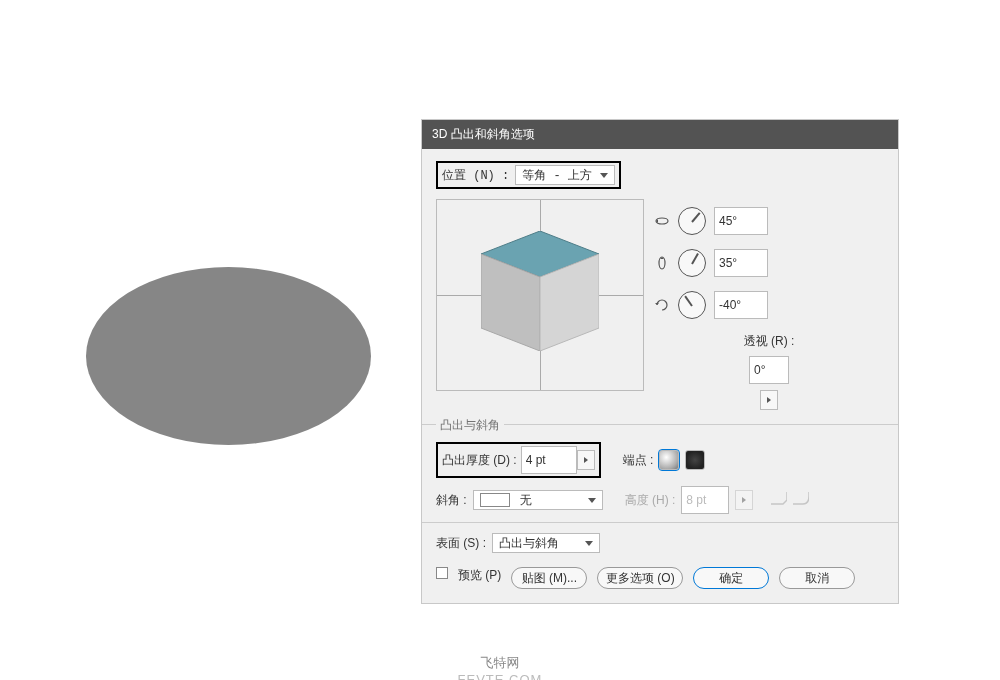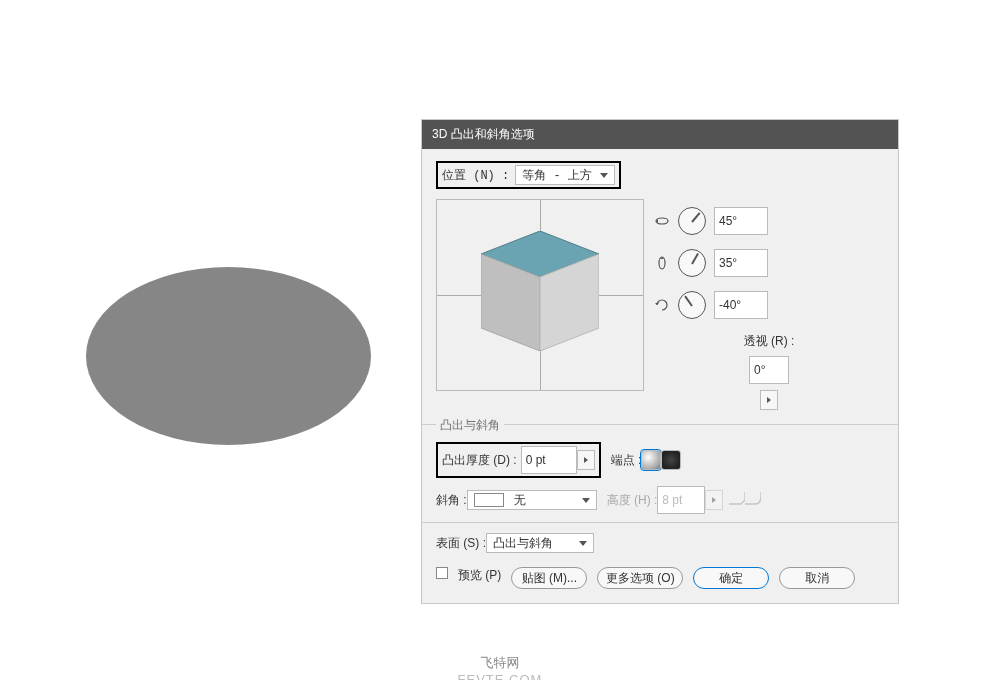--- a/index.html
+++ b/index.html
@@ -166,21 +166,21 @@
   .section-line { border-top:1px solid #ccc; margin:14px -14px 0; }
   .section-title {
     position: relative;
     top: -8px;
     left: 0;
     background: #f0f0f0;
     padding: 0 4px;
     display: inline-block;
     color: #737373;
   }
-  .field-row { display:flex; align-items:center; margin-bottom:8px; }
+  .field-row { display:flex; align-items:center; gap:6px; margin-bottom:8px; }
   .cap {
     width: 20px; height: 20px;
     border: 1px solid #bbb;
     background: radial-gradient(circle at 35% 35%, #fff 0%, #aaa 70%, #777 100%);
     border-radius: 3px;
   }
   .cap.flat { background: radial-gradient(circle at 50% 50%, #444 0%, #222 70%); }
   .cap.sel { outline:1px solid #0078d7; }
   .bevel-swatch { width:30px; height:14px; border:1px solid #888; background:#fff; display:inline-block; margin-right:2px; }
   .disabled { color:#aaa; }
@@ -296,21 +296,21 @@
     </div>
 
     <div class="section-line"></div>
     <span class="section-title">凸出与斜角</span>
 
     <div class="field-row">
       <div class="highlight-box">
         <span>凸出厚度 (D) :</span>
         <span style="width:4px"></span>
         <div class="val-box" style="width:56px">
-            <span>0 pt</span>
+            <span>4 pt</span>
           </div>
         <div class="val-stepper"></div>
       </div>
       <span style="width:10px"></span>
       <span>端点 :</span>
       <div class="cap sel"></div>
       <div class="cap flat"></div>
     </div>
 
     <div class="field-row">

